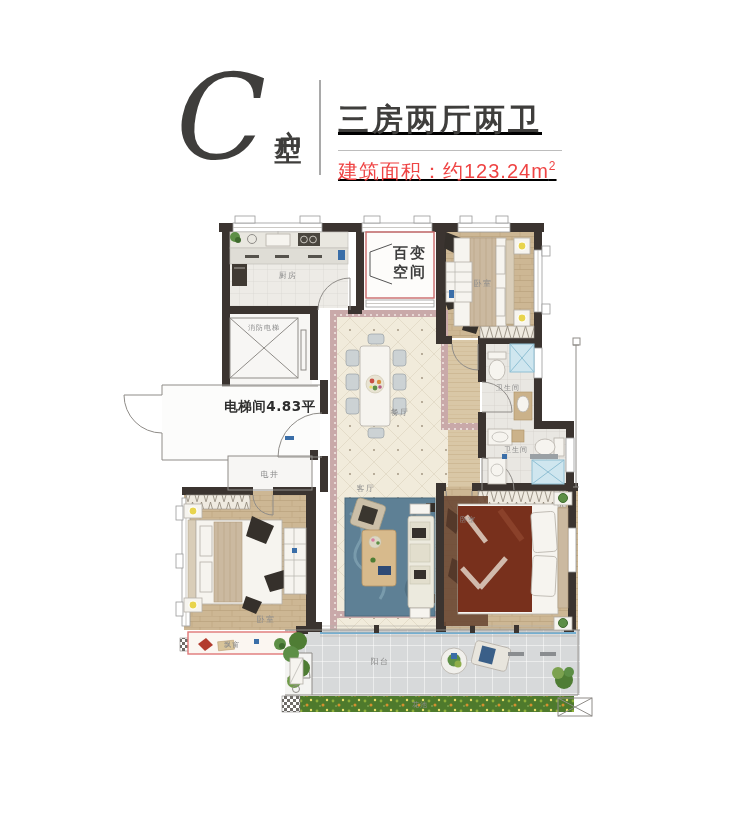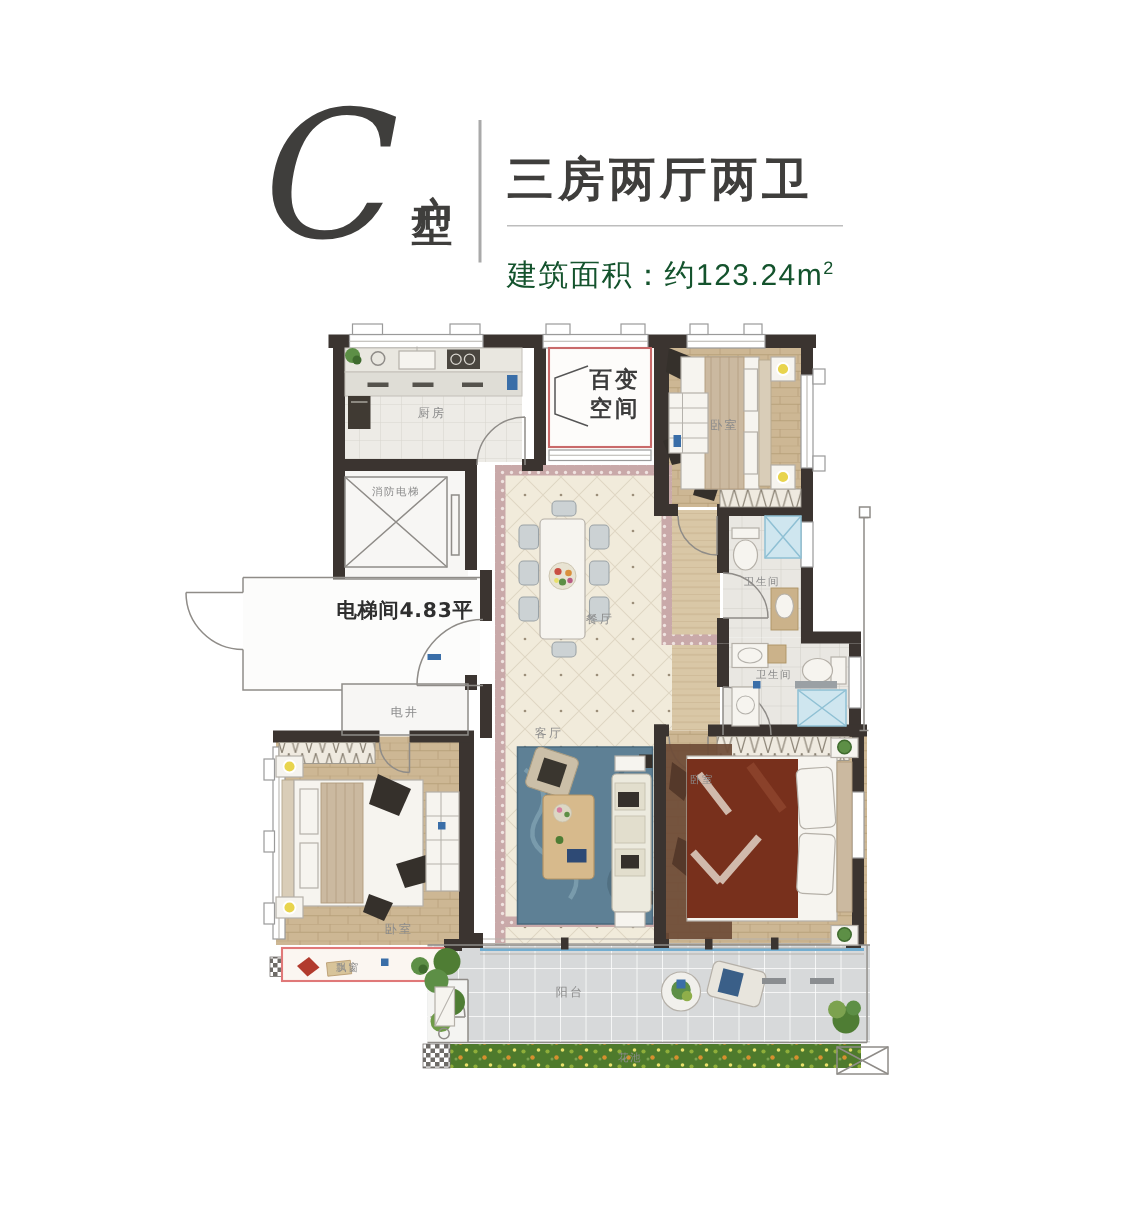--- a/index.html
+++ b/index.html
@@ -4,24 +4,24 @@
 <style>
   html,body{margin:0;padding:0;background:#ffffff;}
   body{font-family:"Liberation Sans","DejaVu Sans",sans-serif;}
   .page{position:relative;width:750px;height:815px;background:#ffffff;overflow:hidden;}
   
   .c-letter{position:absolute;left:176px;top:58px;font-family:"DejaVu Serif","Liberation Serif",serif;
             font-style:italic;font-size:118px;line-height:1;color:#3f3e3c;}
   .type-suffix{position:absolute;left:274px;top:108px;font-size:27px;font-weight:700;color:#3f3e3c;
             writing-mode:vertical-rl;text-orientation:upright;letter-spacing:7px;line-height:1;}
   .head-divider{position:absolute;left:319px;top:80px;width:2px;height:95px;background:#a9a9a9;}
-  .head-right{position:absolute;left:338px;top:99px;}
+  .head-right{position:absolute;left:338px;top:99px;text-decoration:underline;}
   .head-title{font-size:31px;font-weight:700;letter-spacing:3px;color:#3f3e3c;white-space:nowrap;}
   .head-rule{width:224px;height:1px;background:#bdbdbd;margin-top:9px;}
-  .head-area{margin-top:19px;font-size:20px;color:#14532d;letter-spacing:1px;white-space:nowrap;}
+  .head-area{margin-top:7px;font-size:20px;color:#ef4444;letter-spacing:1px;white-space:nowrap;}
   .head-area sup{font-size:12px;}
   
   .plan{position:absolute;left:115px;top:198px;width:495px;height:560px;}
   svg{display:block;}
   svg text{font-family:"DejaVu Sans","Liberation Sans",sans-serif;}
   .wall{fill:#3b3430;}
   .thin{stroke:#8f8c88;stroke-width:1;fill:none;}
   .thin2{stroke:#b5b2ac;stroke-width:.7;fill:none;}
   .door{stroke:#8f8c88;stroke-width:1;fill:none;}
   .furn{fill:#f6f4ef;stroke:#b5b0a8;stroke-width:.8;}

